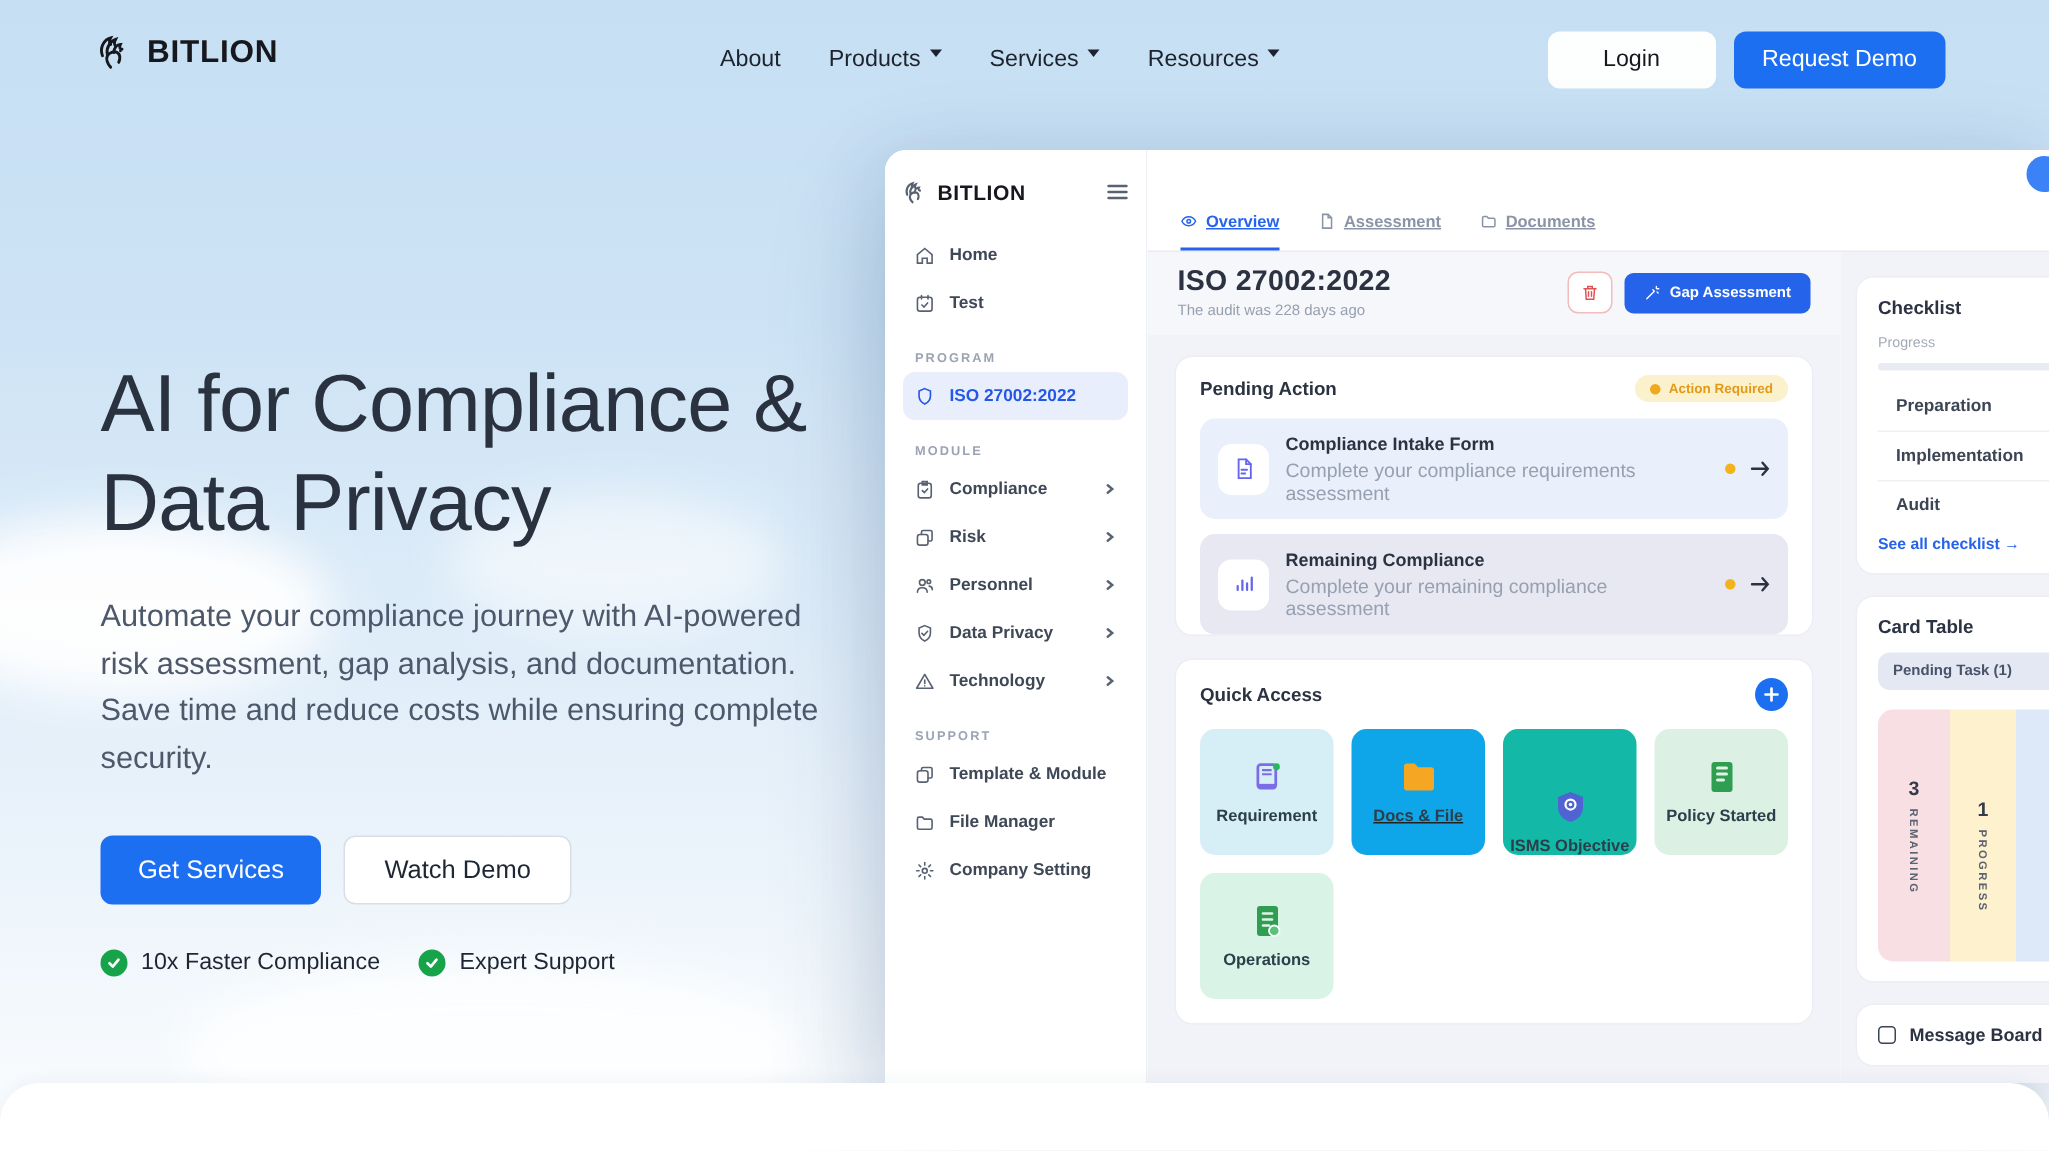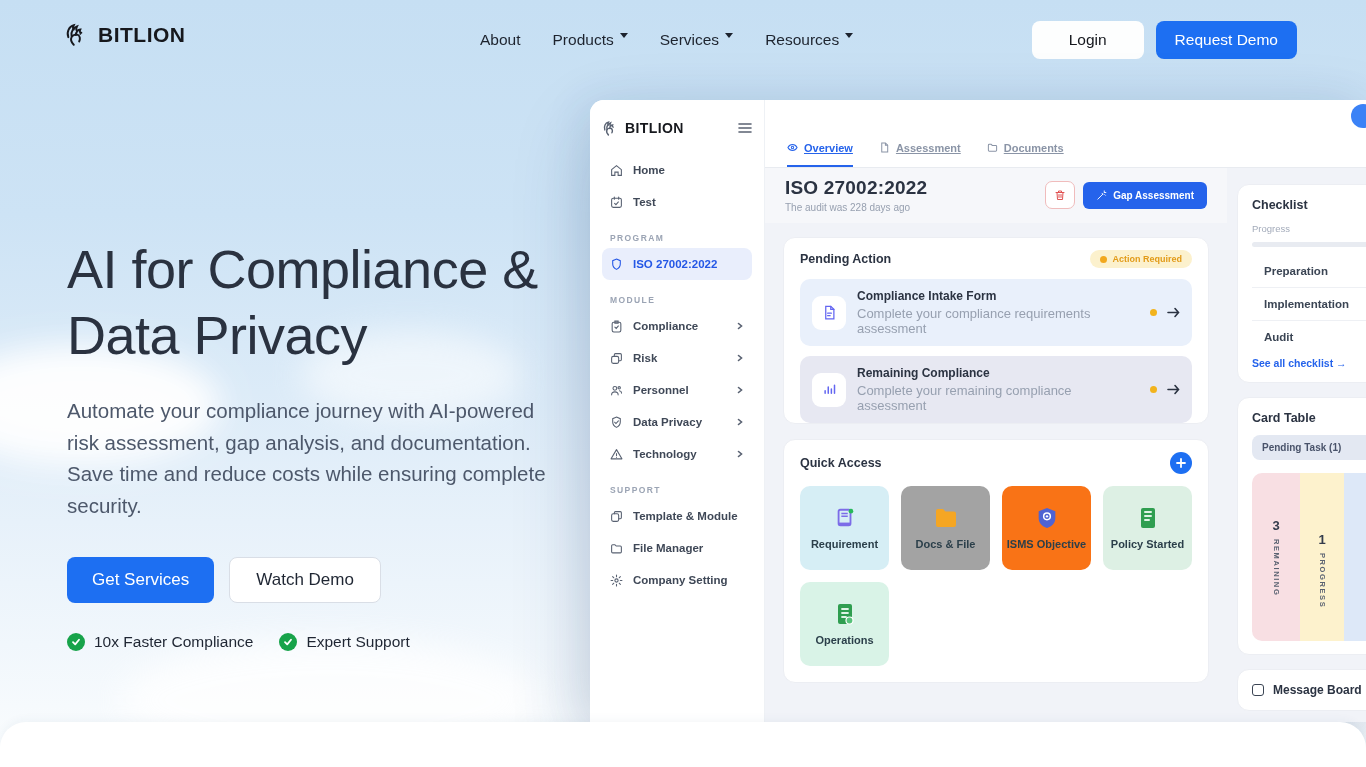--- a/index.html
+++ b/index.html
@@ -91,21 +91,21 @@
   .ydot { width:7px; height:7px; border-radius:50%; background:#f2b31d; }
   .pa-footer { margin-top:13px; border-top:1px solid #eef0f4; padding:10px 0 12px; text-align:center; font-size:9px; color:#a0a8b8; }
 
   .qa { margin-top:15px; padding:12px 16px 16px; }
   .qa-head { display:flex; align-items:center; justify-content:space-between; }
   .qa-title { font-size:12.5px; font-weight:700; color:#2b3342; }
   .plusbtn { width:22px; height:22px; border-radius:50%; background:#1d6ff2; display:flex; align-items:center; justify-content:center; border:none; cursor:pointer; }
   .qa-grid { margin-top:12px; display:grid; grid-template-columns:repeat(4,1fr); gap:12px; }
   .qtile { height:84px; border-radius:10px; display:flex; flex-direction:column; align-items:center; justify-content:center; gap:9px; cursor:pointer; }
   .qtile span { font-size:11px; font-weight:700; color:#2b3f4a; }
-  .qt-req { background:#d6eef5; } .qt-docs { background:#a3a3a3; } .qt-isms { background:#f97316; }
+  .qt-req { background:#d6eef5; } .qt-docs { background:#0ea5e9;text-decoration:underline; } .qt-isms { background:#14b8a6;justify-content:flex-end; }
   .qt-policy { background:#ddf0e4; } .qt-ops { background:#d9f3e7; }
 
   
   .rightpanel { flex:1; background:#f1f3f8; padding:16px 0 0 10px; min-width:0; overflow:hidden; }
   .rp-card { background:#fff; border:1px solid #eceef3; border-radius:12px; width:210px; padding:13px 14px; }
   .rp-title { font-size:12.5px; font-weight:700; color:#2b3342; }
   .prog-label { margin-top:11px; font-size:9.5px; color:#a3abba; }
   .prog-track { margin-top:8px; height:5px; width:158px; border-radius:3px; background:#e8ebf1; }
   .cl-item { padding:10px 0 10px 12px; font-size:11.5px; font-weight:700; color:#3b4554; border-top:1px solid #eef0f4; cursor:pointer; }
   .cl-item.first { border-top:none; margin-top:8px; }

